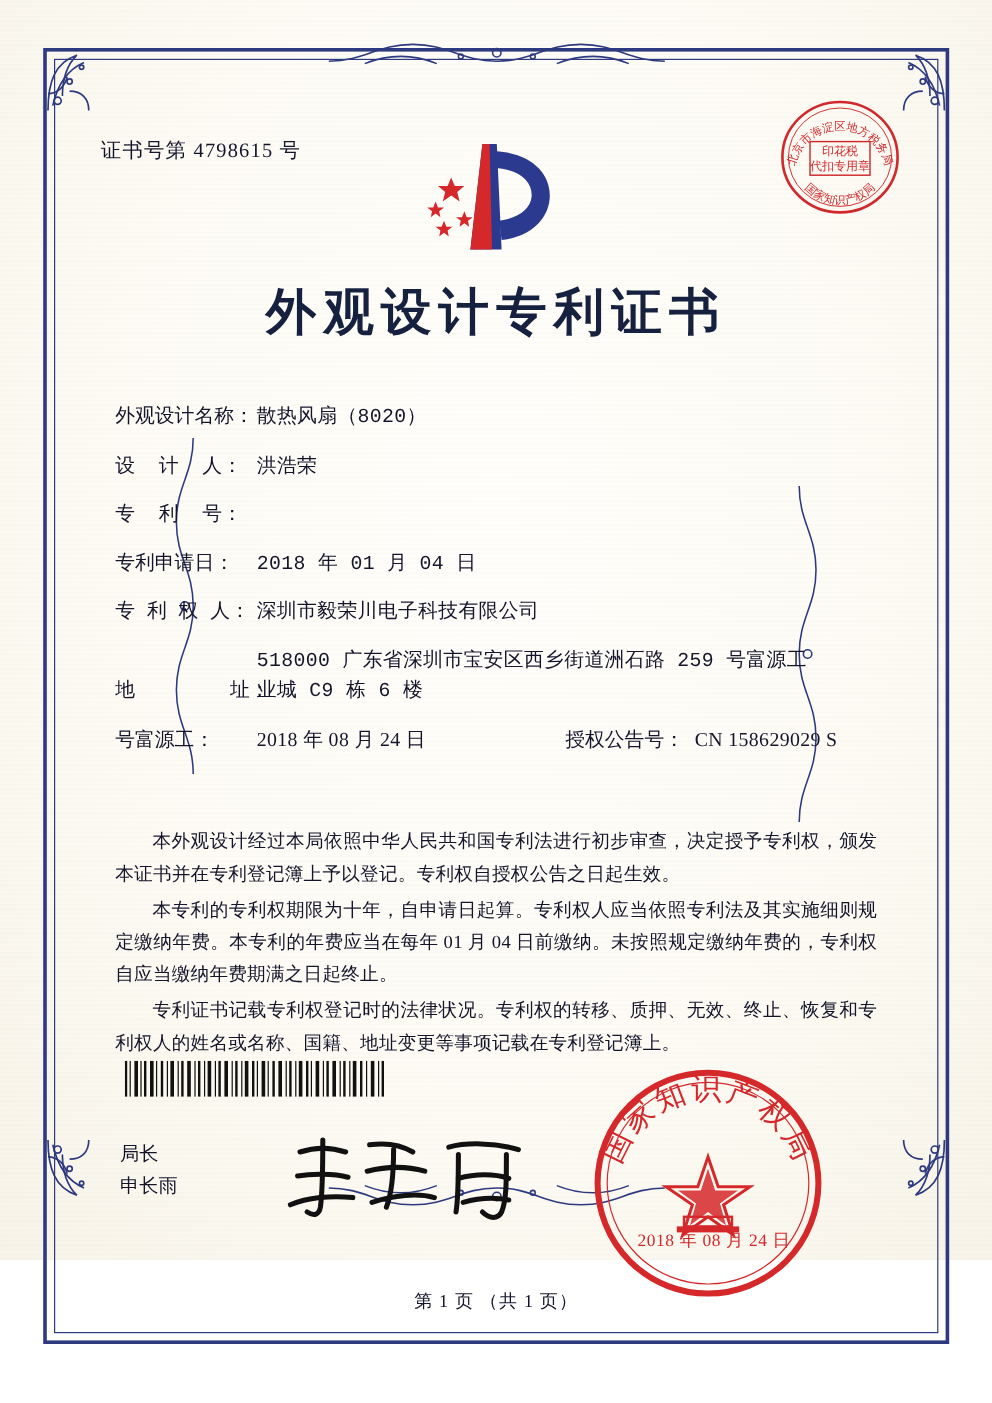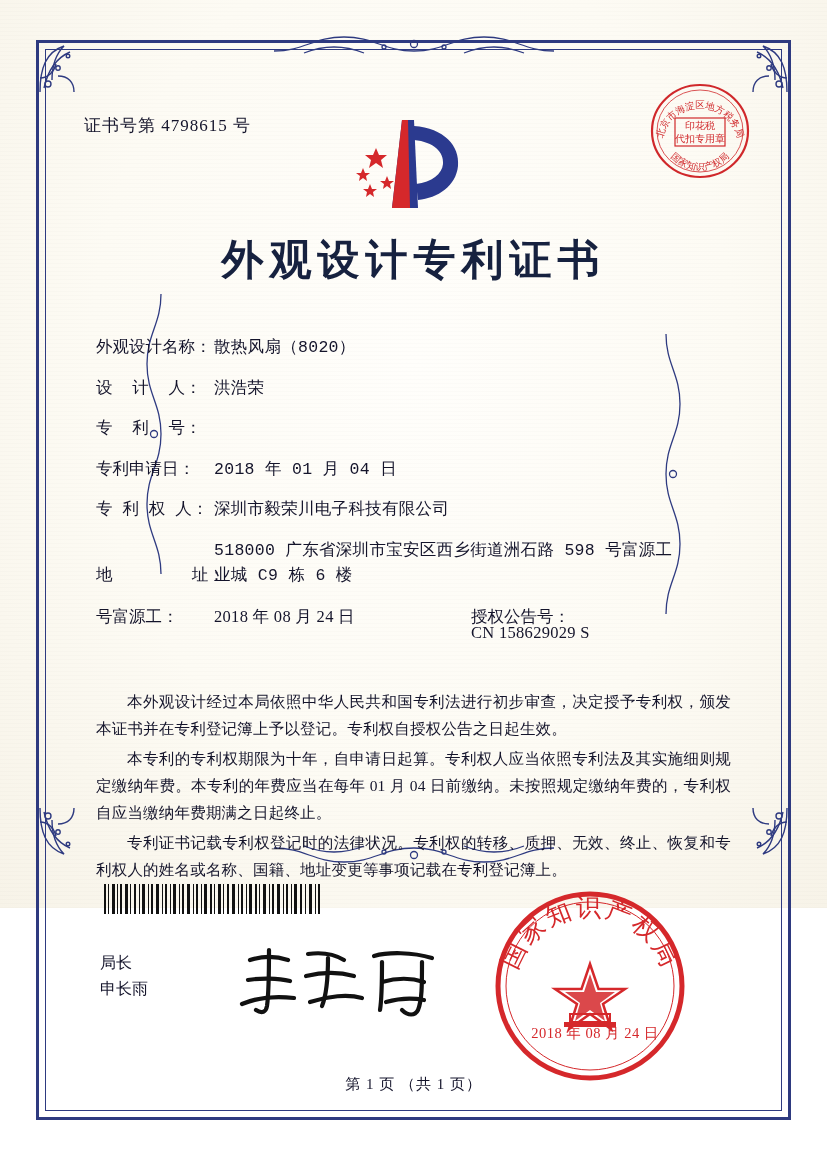--- a/index.html
+++ b/index.html
@@ -13,21 +13,21 @@
     font-family: "Liberation Serif", "DejaVu Serif", serif;
     color: #1b1b3a;
     position: relative;
     overflow: hidden;
   }
 
   .page {
     position: absolute;
     left: 0; top: 0;
     width: 827px;
-    height: 908px;
+    height: 1050px;
     background:
       repeating-linear-gradient(0deg, rgba(0,0,0,0.012) 0px, rgba(0,0,0,0.012) 1px, rgba(255,255,255,0) 1px, rgba(255,255,255,0) 4px),
       radial-gradient(ellipse at 50% 40%, #fffefb 0%, #fdfbf4 55%, #f7f3e8 100%);
   }
 
   
   .frame-outer {
     position: absolute;
     left: 36px; top: 40px;
     width: 755px; height: 1080px;
@@ -131,21 +131,21 @@
   }
   .field-value .cont {
     display: block;
     margin-top: 9px;
   }
   .row-inline {
     display: flex;
     margin-bottom: 24px;
   }
   .row-inline .left-part { width: 375px; display: flex; }
-  .row-inline .right-part { display: flex; flex-direction: column; }
+  .row-inline .right-part { display: flex; }
   .row-inline .right-part .field-label { width: 108px; }
 
   
   .body-text {
     position: absolute;
     left: 96px; top: 688px;
     width: 635px;
     font-size: 15.5px;
     line-height: 27px;
     color: #14142b;
@@ -353,21 +353,21 @@
     </div>
 
     <div class="field-row">
       <span class="field-label">专 利 权 人：</span>
       <span class="field-value">深圳市毅荣川电子科技有限公司</span>
     </div>
 
     <div class="field-row">
       <span class="field-label">地        址：</span>
       <span class="field-value">
-        <span>518000 广东省深圳市宝安区西乡街道洲石路 598 号富源工</span>
+        <span>518000 广东省深圳市宝安区西乡街道洲石路 259 号富源工</span>
         <span class="cont">业城 C9 栋 6 楼</span>
       </span>
     </div>
 
     <div class="row-inline">
       <span class="left-part">
         <span class="field-label">号富源工：</span>
         <span class="field-value">2018 年 08 月 24 日</span>
       </span>
       <span class="right-part">

